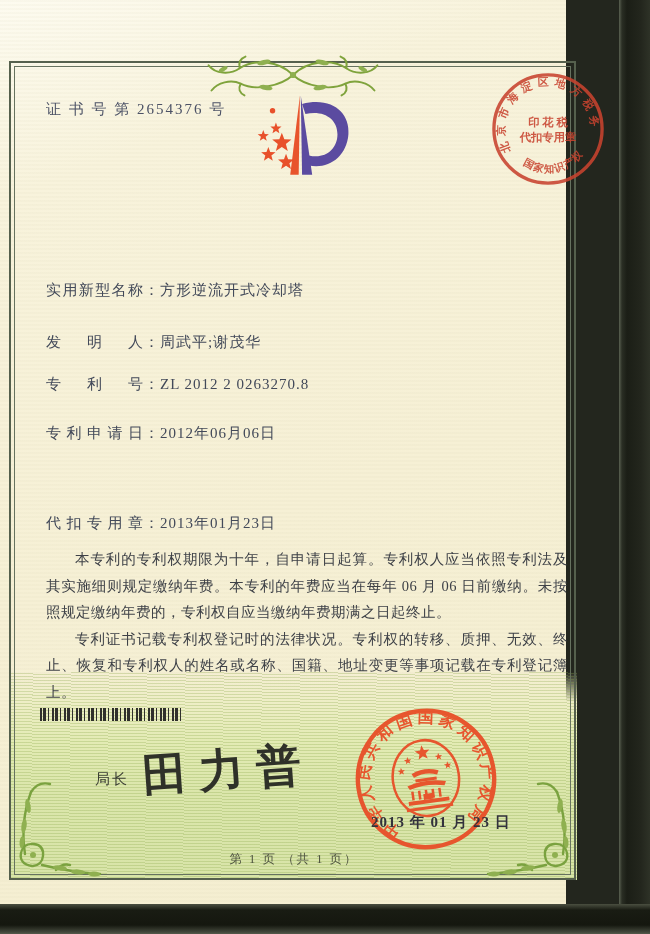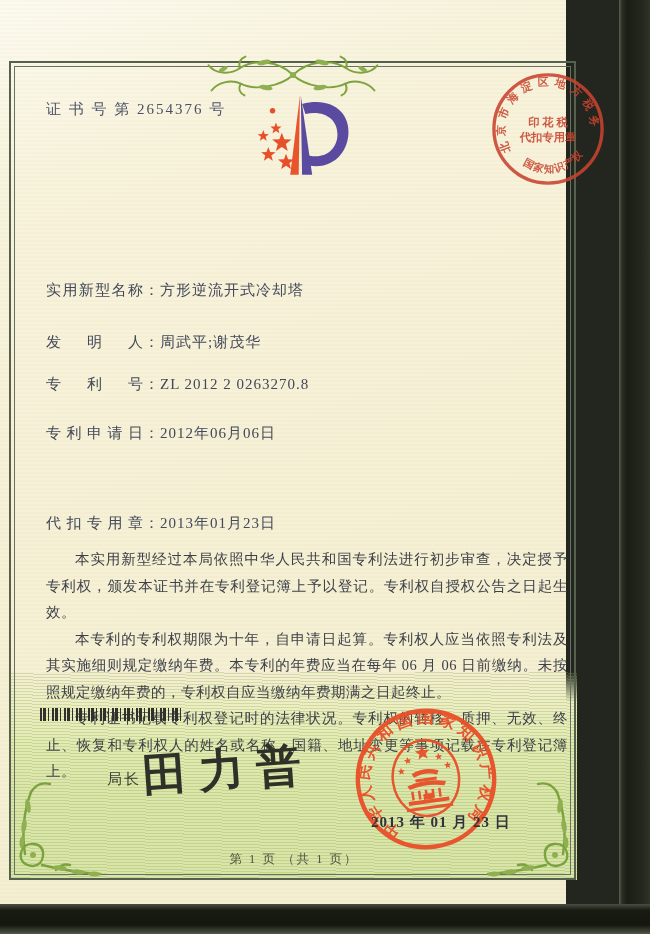--- a/index.html
+++ b/index.html
@@ -51,21 +51,21 @@
   .row1{top:281px}.row2{top:333px}.row3{top:375px}.row4{top:424px}.row5{top:469px}.row6{top:514px}
   .body-text{
     position:absolute;left:46px;top:546px;width:522px;
     font-size:14.5px;line-height:26.5px;text-align:justify;color:#3e4147;letter-spacing:.5px;
   }
   .body-text p{margin:0;text-indent:2em;}
   .barcode{
     position:absolute;left:40px;top:708px;width:141px;height:13px;
     background:repeating-linear-gradient(90deg,#30302c 0 2px,rgba(0,0,0,0) 2px 3px,#30302c 3px 6px,rgba(0,0,0,0) 6px 8px,#30302c 8px 9px,rgba(0,0,0,0) 9px 12px);
   }
-  .director{position:absolute;left:95px;top:770px;font-size:15px;color:#3a3d33;letter-spacing:2px;margin-left:12px;}
+  .director{position:absolute;left:95px;top:770px;font-size:15px;color:#3a3d33;letter-spacing:2px;}
   .signature{
     position:absolute;left:142px;top:740px;
     font-family:"DejaVu Sans",sans-serif;font-weight:bold;
     font-size:45px;letter-spacing:12px;color:#2f3129;
     transform:rotate(-4deg);
   }
   .main-seal{position:absolute;left:353px;top:706px;width:146px;height:146px;transform:rotate(-8deg);opacity:.95;}
   .seal-date{
     position:absolute;left:371px;top:813px;font-size:15px;font-weight:600;
     color:#33323c;letter-spacing:1px;z-index:8;
@@ -196,21 +196,20 @@
     <span class="f-label">专利号</span><span>：</span><span class="f-value">ZL 2012 2 0263270.8</span>
   </div>
   <div class="field-row row4">
     <span class="f-label">专利申请日</span><span>：</span><span class="f-value">2012年06月06日</span>
   </div>
   <div class="field-row row6">
     <span class="f-label">代扣专用章</span><span>：</span><span class="f-value">2013年01月23日</span>
   </div>
 
   <div class="body-text">
-    <p>本实用新型经过本局依照中华人民共和国专利法进行初步审查，决定授予专利权，颁发本证书并在专利登记簿上予以登记。专利权自授权公告之日起生效。</p>
     <p>本专利的专利权期限为十年，自申请日起算。专利权人应当依照专利法及其实施细则规定缴纳年费。本专利的年费应当在每年 06 月 06 日前缴纳。未按照规定缴纳年费的，专利权自应当缴纳年费期满之日起终止。</p>
     <p>专利证书记载专利权登记时的法律状况。专利权的转移、质押、无效、终止、恢复和专利权人的姓名或名称、国籍、地址变更等事项记载在专利登记簿上。</p>
   </div>
 
   <div class="barcode"></div>
 
   <div class="director">局长</div>
   <div class="signature">田力普</div>
 
   <svg class="main-seal" viewBox="0 0 150 150">

